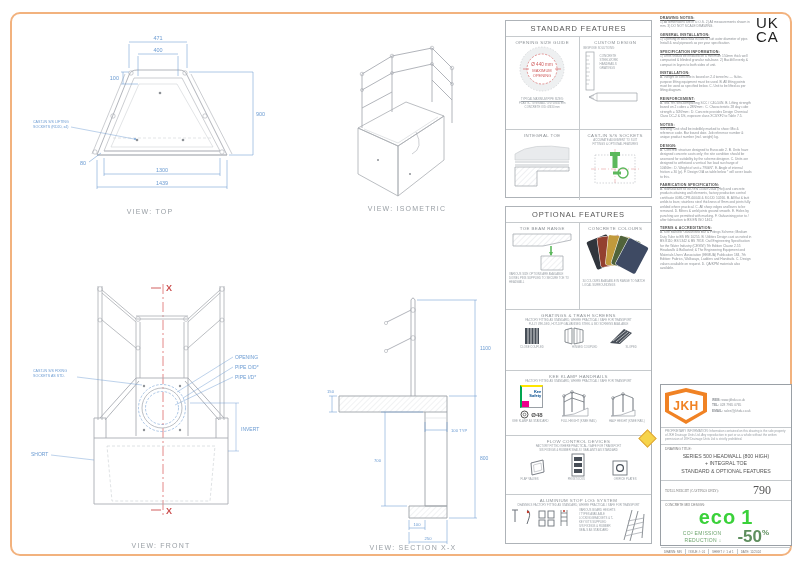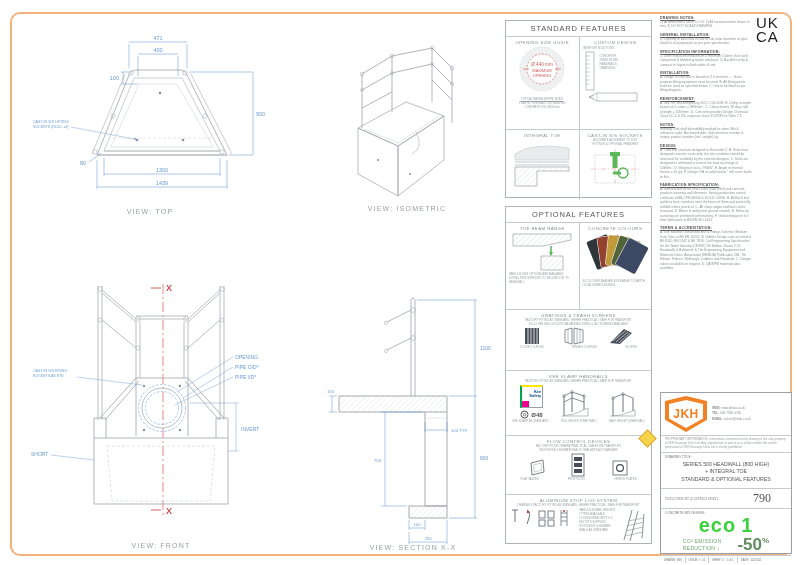--- a/index.html
+++ b/index.html
@@ -494,21 +494,21 @@
       </div>
   </div>
 
   <div class="abs ukca" style="left:756px;top:16px;text-align:center;">
     <div>UK</div>
     <div>CA</div>
   </div>
 
   <div class="abs diam" style="left:641px;top:432px;"></div>
 
-  <div class="tb" style="left:660px;top:392px;width:130px;height:160px;">
+  <div class="tb" style="left:660px;top:384px;width:130px;height:160px;">
     <div style="display:flex;align-items:center;gap:5px;padding:3px 4px;">
       <div class="jkh">
           <div class="in">JKH</div>
         </div>
       <div style="font-size:3.2px;color:#8d9196;line-height:1.6;">
         <div><b>WEB:</b> <span>www.jkhdu.co.uk</span></div>
         <div><b>TEL:</b> <span>028 7965 0765</span></div>
         <div><b>EMAIL:</b> <span>sales@jkhdu.co.uk</span></div>
       </div>
     </div>
@@ -523,21 +523,21 @@
     </div>
     <div class="tbrow" style="display:flex;align-items:center;justify-content:space-between;font-family:Liberation Serif, serif;">
       <span class="tl">TOTAL WEIGHT (CASTINGS ONLY):</span>
       <span style="font-size:12px;color:#555;margin-right:16px;">790</span>
     </div>
     <div class="tbrow">
       <div class="tl">CONCRETE MIX DESIGN:</div>
       <div class="ctr">
         <span class="eco"><span>eco</span><span class="one">1</span></span>
       </div>
-      <div style="display:flex;align-items:center;justify-content:center;gap:16px;">
+      <div style="display:flex;align-items:center;justify-content:center;gap:16px;text-align:right;">
         <div class="co2">
           <div>CO² EMISSION</div>
           <div>REDUCTION ↓</div>
         </div>
         <div class="pct"><span>-50</span><sup>%</sup></div>
       </div>
     </div>
     <div class="tbrow bcells" style="padding:1px 0;">
       <div>DRAWN: MN</div>
       <div>ISSUE #: 01</div>

